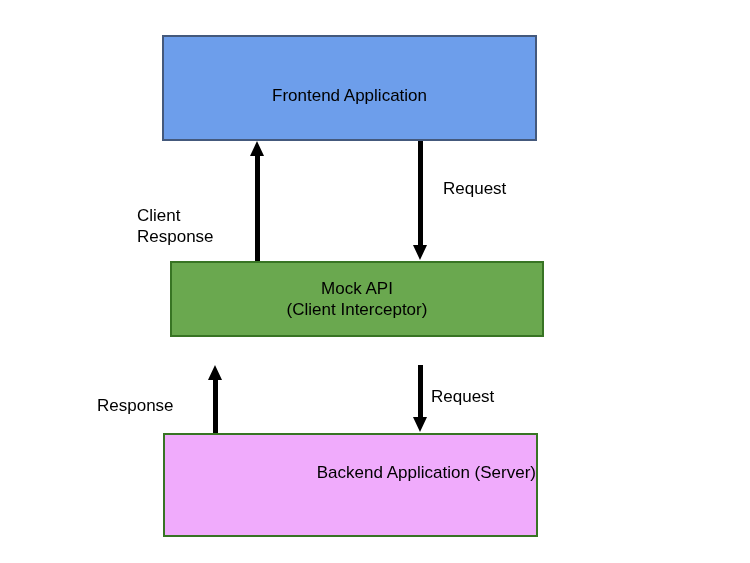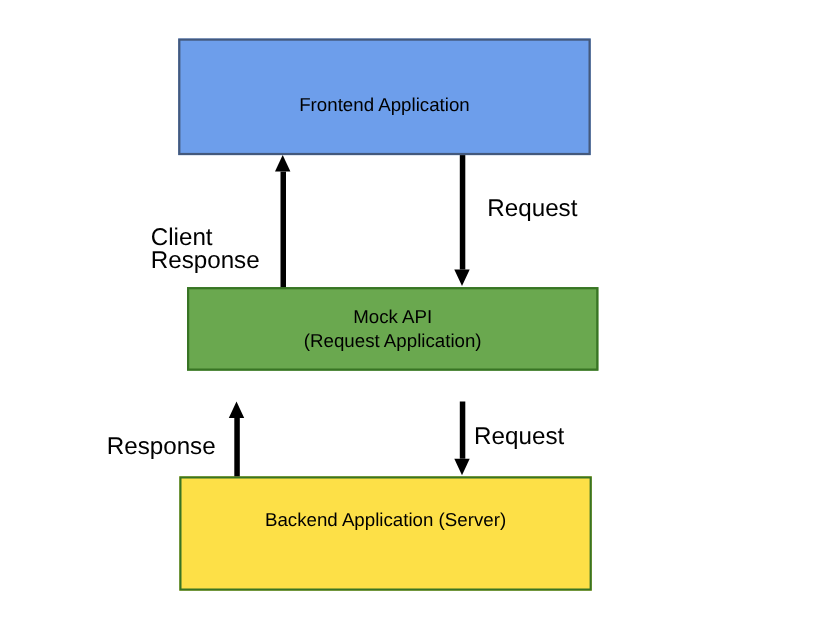--- a/index.html
+++ b/index.html
@@ -47,21 +47,21 @@
     border-left: 7px solid transparent;
     border-right: 7px solid transparent;
     border-top: 15px solid #000000;
   }
   .arrow-mocked-response { left: 250px; top: 141px; height: 120px; }
   .arrow-request-top     { left: 413px; top: 141px; height: 119px; }
   .arrow-response        { left: 208px; top: 365px; height: 68px; }
   .arrow-request-bottom  { left: 413px; top: 365px; height: 67px; }
   .edge-label {
     position: absolute;
-    font-size: 22px;
+    font-size: 17px;
     line-height: 21px;
     white-space: pre-line;
   }
   .label-request-top    { left: 443px; top: 178px; }
   .label-mocked-response{ left: 137px; top: 205px; }
   .label-response       { left: 97px;  top: 395px; }
   .label-request-bottom { left: 431px; top: 386px; }
 </style>
 </head>
 <body>
@@ -70,25 +70,25 @@
 
   <div class="node node-frontend" style="background-color: rgb(109, 158, 235); border-color: rgb(68, 89, 124);">
     <div class="node-text">
       <div>Frontend Application</div>
     </div>
   </div>
 
   <div class="node node-mock" style="background-color: rgb(106, 168, 79); border-color: rgb(56, 116, 36);">
     <div class="node-text">
       <div>Mock API</div>
-      <div>(Request Application)</div>
+      <div>(Client Interceptor)</div>
     </div>
   </div>
 
-  <div class="node node-backend" style="background-color: #fde047; border-color: rgb(56, 116, 36);">
+  <div class="node node-backend" style="background-color: #f0abfc; border-color: rgb(56, 116, 36); justify-content: flex-end;">
     <div class="node-text">
       <div>Backend Application (Server)</div>
     </div>
   </div>
 
   <div class="arrow arrow-mocked-response">
     <div class="head-up" style="border-bottom-color: rgb(0, 0, 0);"></div>
     <div class="shaft" style="background-color: rgb(0, 0, 0);"></div>
   </div>
 

